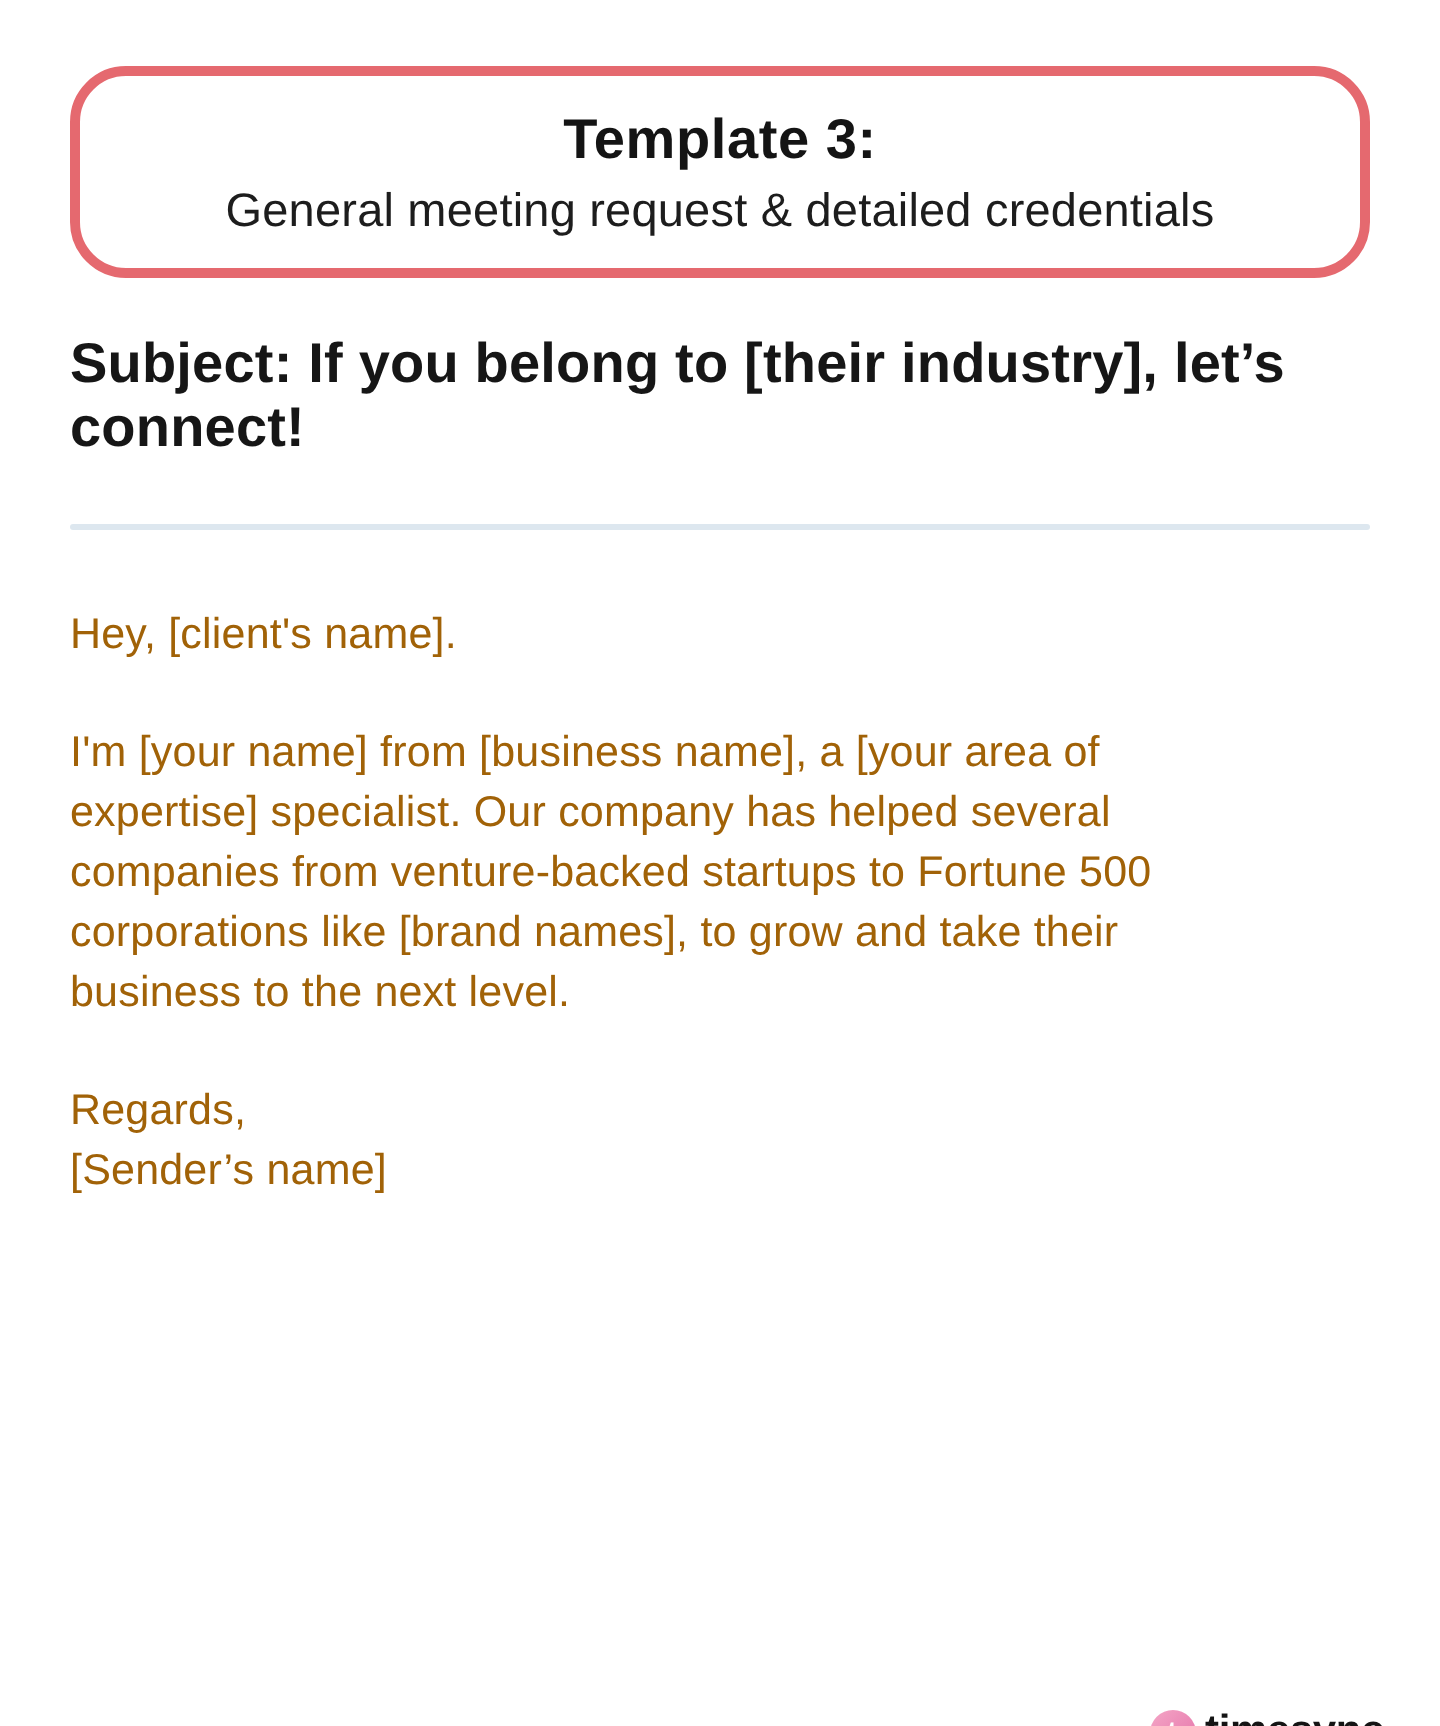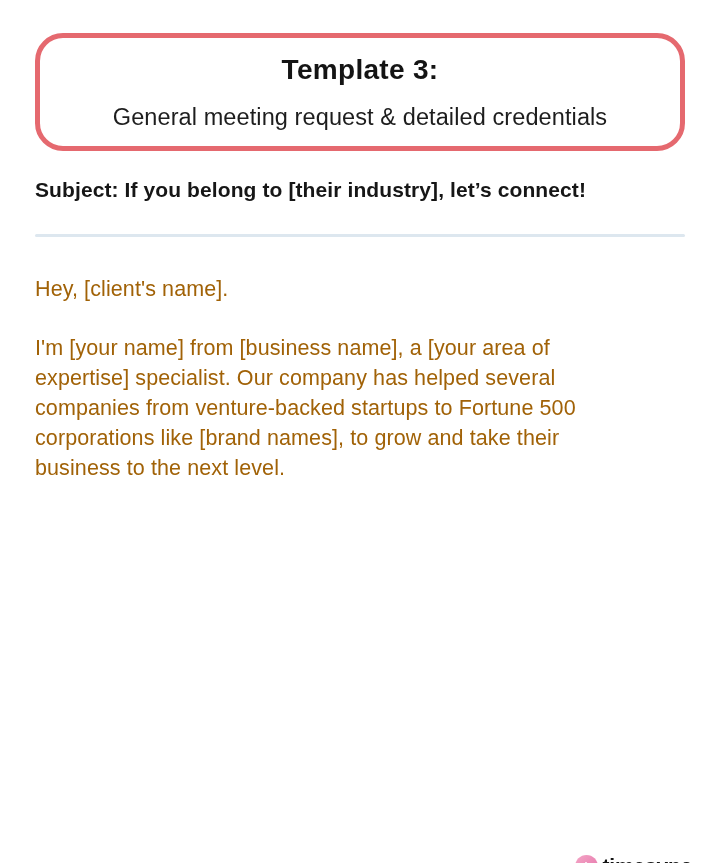--- a/index.html
+++ b/index.html
@@ -33,28 +33,28 @@
     font-weight: 800;
     color: #141414;
     letter-spacing: 0.3px;
     line-height: 34px;
   }
   .frame-subtitle {
     font-size: 23.5px;
     font-weight: 500;
     color: #1d1d1d;
     line-height: 30px;
-    margin-top: 15px;
+    margin-top: 3px;
     letter-spacing: 0.1px;
   }
 
   
   .subject {
     margin: 27px 35px 0 35px;
-    font-size: 21px;
+    font-size: 28px;
     font-weight: 700;
     color: #161616;
     letter-spacing: 0.1px;
   }
 
   
   .divider {
     border: none;
     height: 3px;
     background: #dde7ef;
@@ -118,20 +118,22 @@
 
   <hr class="divider">
 
   <div class="email-body">
     <p>Hey, [client's name].</p>
     <p>I'm [your name] from [business name], a [your area of
 expertise] specialist. Our company has helped several
 companies from venture-backed startups to Fortune 500
 corporations like [brand names], to grow and take their
 business to the next level.</p>
+    <p>Regards,
+[Sender’s name]</p>
   </div>
 
   <div class="brand">
     <span class="brand-icon">t</span>
     <span class="brand-text">timesync</span>
   </div>
 
 </div>
 
 </body></html>

